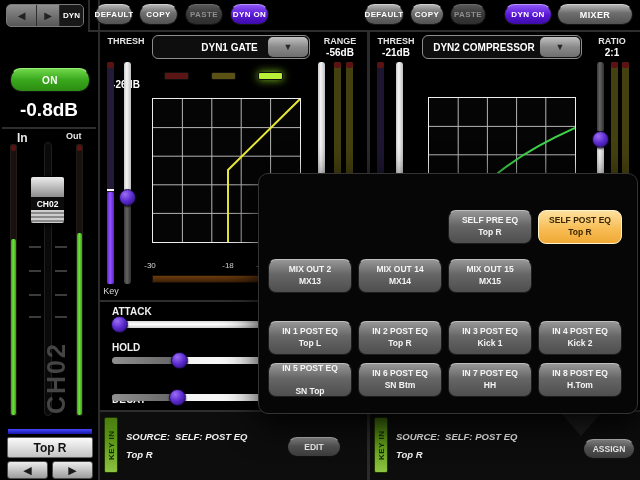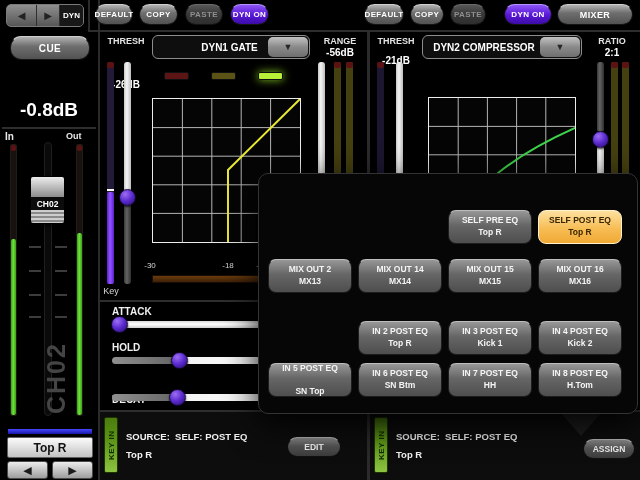--- a/index.html
+++ b/index.html
@@ -35,21 +35,21 @@
   .drop { background:#0e0e0e; border:1px solid #8d8d8d; border-radius:6px; color:#fff;
           font-size:10px; font-weight:bold; display:flex; align-items:center; justify-content:center; }
   .droparrow { position:absolute; right:1px; top:1px; bottom:1px; width:40px; border-radius:5px;
           background:linear-gradient(180deg,#c2c2c2,#8a8a8a 50%,#6e6e6e); color:#262626;
           display:flex; align-items:center; justify-content:center; font-size:9px; }
 
   
   .keyintab { background:linear-gradient(180deg,#8cc341,#5b9416 60%,#4a7d0e); border-radius:2px; border:1px solid #1e3500;
           color:#102b00; font-size:8px; font-weight:bold; writing-mode:vertical-rl; transform:rotate(180deg);
           display:flex; align-items:center; justify-content:center; letter-spacing:.5px; }
-  .srctxt { font-size:9.5px; font-weight:bold; color:#f2f2f2; white-space:pre; }
+  .srctxt { font-size:9.5px; font-weight:bold; color:#f2f2f2; white-space:pre;font-style:italic; }
   .oval { border-radius:10px; background:linear-gradient(180deg,#8f8f8f,#555 45%,#3c3c3c); border:1px solid #111;
           border-top-color:#b8b8b8; color:#f0f0f0; font-size:8.5px; font-weight:bold;
           display:flex; align-items:center; justify-content:center; }
 
   
   #popup { left:258px; top:173px; width:380px; height:241px; background:#060606; border:1px solid #333;
            border-radius:10px; box-shadow:0 10px 34px rgba(0,0,0,.95); z-index:20; }
   #popup-pointer { left:560px; top:412px; width:0; height:0; border-left:21px solid transparent;
            border-right:21px solid transparent; border-top:24px solid #1f1f1f; z-index:19; }
   .popup-header { left:12px; top:10px; width:356px; height:22px; border-radius:11px;
@@ -77,27 +77,27 @@
     <div class="abs" style="left:6px;top:4px;width:78px;height:23px;border:1px solid #7a7a7a;border-radius:5px;display:flex;background:linear-gradient(180deg,#8f8f8f,#565656);overflow:hidden;">
       <div style="width:30px;border-right:1px solid #2e2e2e;display:flex;align-items:center;justify-content:center;color:#222;font-size:10px;">
           <span>◀</span>
         </div>
       <div style="width:23px;border-right:1px solid #2e2e2e;display:flex;align-items:center;justify-content:center;color:#222;font-size:10px;">
           <span>▶</span>
         </div>
       <div style="flex:1;background:#181818;color:#fff;font-size:8px;font-weight:bold;display:flex;align-items:center;justify-content:center;">DYN</div>
     </div>
 
-    <div class="abs pill" style="left:10px;top:36px;width:80px;height:24px;font-size:10px;">CUE</div>
+    <div class="abs pill green" style="left:10px;top:68px;width:80px;height:24px;font-size:10px;">ON</div>
 
     <div class="abs" style="left:0;top:99px;width:98px;height:24px;text-align:center;font-size:19px;font-weight:bold;color:#fff;">-0.8dB</div>
 
     <div class="abs divider-h" style="left:2px;top:127px;width:94px;height:2px;"></div>
 
-    <div class="abs" style="left:5px;top:131px;font-size:10px;font-weight:bold;color:#e8e8e8;text-align:right;">In</div>
+    <div class="abs" style="left:17px;top:131px;font-size:12px;font-weight:bold;color:#e8e8e8;text-align:right;">In</div>
     <div class="abs" style="left:66px;top:131px;font-size:9px;font-weight:bold;color:#e8e8e8;">Out</div>
 
     <div class="abs vmeter" style="left:10px;top:144px;height:272px;">
       <div class="clipdot"></div>
       <div class="abs" style="left:0;top:94px;width:100%;height:176px;background:linear-gradient(90deg,#3f9e1c,#6ae636 45%,#3f9e1c);border-radius:2px;"></div>
     </div>
     <div class="abs vmeter" style="left:76px;top:144px;height:272px;">
       <div class="clipdot"></div>
       <div class="abs" style="left:0;top:88px;width:100%;height:182px;background:linear-gradient(90deg,#3f9e1c,#6ae636 45%,#3f9e1c);border-radius:2px;"></div>
     </div>
@@ -208,21 +208,21 @@
 
   <div class="abs sliderlabel" style="left:112px;top:342px;">HOLD</div>
   <div class="abs htrack" style="left:112px;top:357px;width:254px;background:linear-gradient(90deg,#8f8f8f 0%,#646464 26%,#f4f4f4 26%,#fff 100%);"></div>
   <div class="abs knob" style="left:171px;top:352px;"></div>
 
   <div class="abs sliderlabel" style="left:112px;top:394px;">DECAY</div>
   <div class="abs htrack" style="left:112px;top:394px;width:254px;background:linear-gradient(90deg,#8f8f8f 0%,#646464 26%,#f4f4f4 26%,#fff 100%);"></div>
   <div class="abs knob" style="left:169px;top:389px;"></div>
 
   <div class="abs lbl" style="left:372px;top:36px;width:48px;">THRESH</div>
-  <div class="abs val" style="left:372px;top:47px;width:48px;margin-top:8px;">-21dB</div>
+  <div class="abs val" style="left:372px;top:47px;width:48px;">-21dB</div>
   <div class="abs drop" style="left:422px;top:35px;width:160px;height:24px;">
     <span style="padding-right:36px;">DYN2 COMPRESSOR</span>
     <span class="droparrow">▼</span>
   </div>
   <div class="abs lbl" style="left:588px;top:36px;width:48px;">RATIO</div>
   <div class="abs val" style="left:588px;top:47px;width:48px;">2:1</div>
 
   <div class="abs" style="left:377px;top:62px;width:7px;height:222px;background:#1c1630;border-radius:2px;">
     <div class="clipdot"></div>
     </div>
@@ -287,25 +287,25 @@
       <span>MX13</span>
     </div>
     <div class="pbtn" style="left:99px;top:85px;">
       <span>MIX OUT 14</span>
       <span>MX14</span>
     </div>
     <div class="pbtn" style="left:189px;top:85px;text-align:right;">
       <span>MIX OUT 15</span>
       <span>MX15</span>
     </div>
-    <div class="pbtn" style="left:279px;top:85px;">
-      <span>MIX OUT 16</span>
-      <span>MX16</span>
-    </div>
-
+
+    <div class="pbtn" style="left:9px;top:147px;">
+      <span>IN 1 POST EQ</span>
+      <span>Top L</span>
+    </div>
     <div class="pbtn" style="left:99px;top:147px;">
       <span>IN 2 POST EQ</span>
       <span>Top R</span>
     </div>
     <div class="pbtn" style="left:189px;top:147px;">
       <span>IN 3 POST EQ</span>
       <span>Kick 1</span>
     </div>
     <div class="pbtn" style="left:279px;top:147px;">
       <span>IN 4 POST EQ</span>

